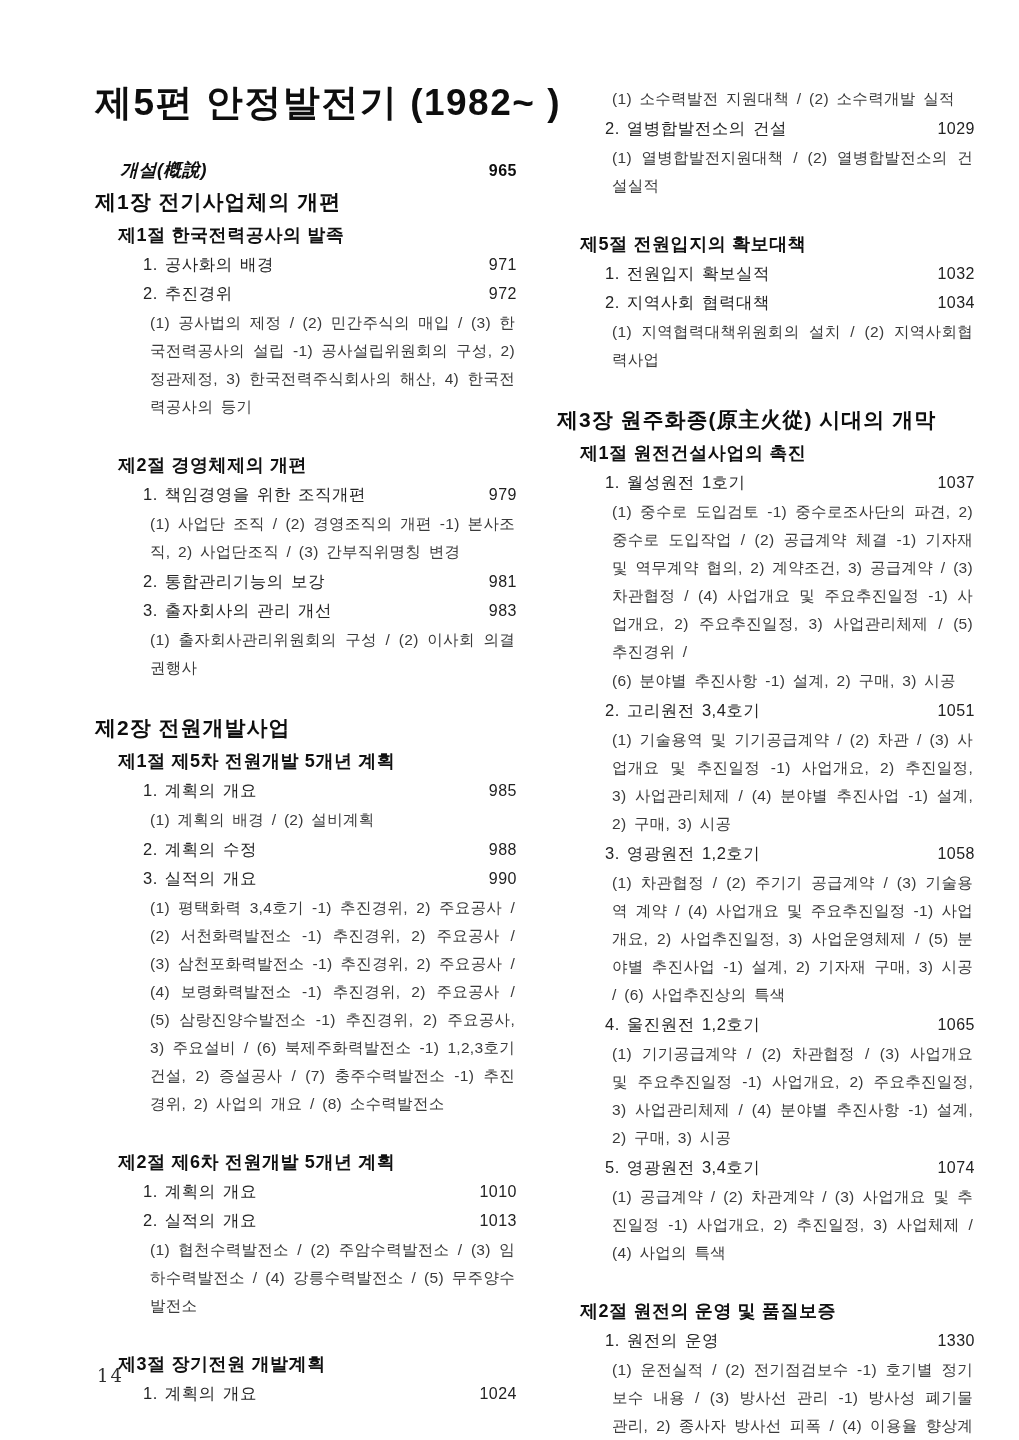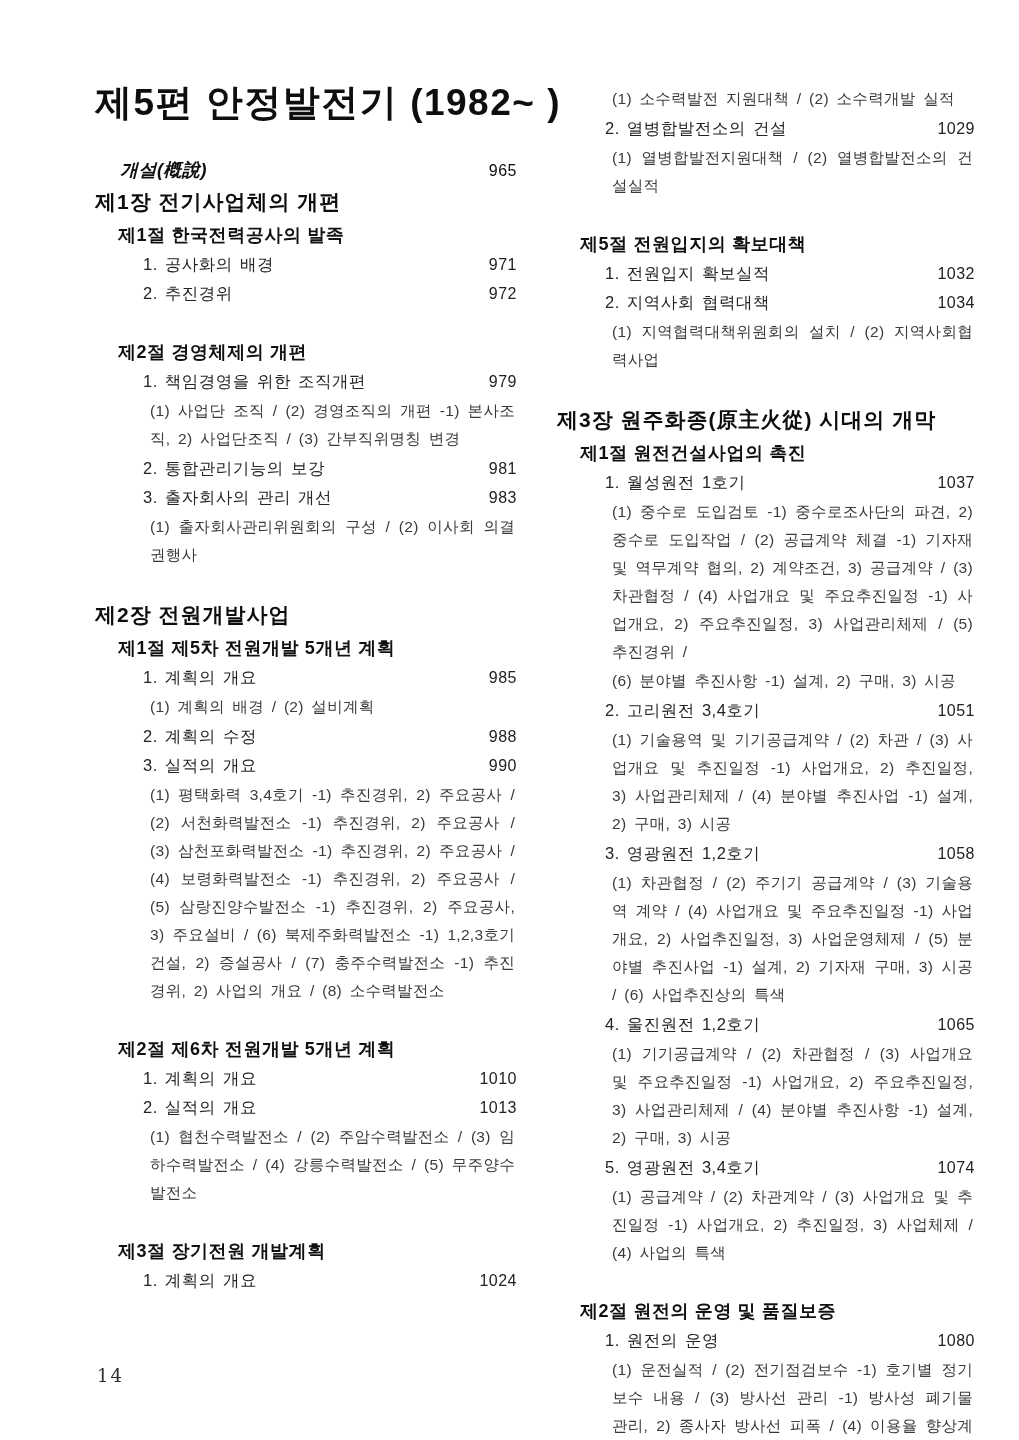--- a/index.html
+++ b/index.html
@@ -37,21 +37,21 @@
 
   .row {
     display: flex; justify-content: space-between; align-items: baseline;
     line-height: 29px; margin: 0;
   }
   .row .lbl { letter-spacing: 0.5px; word-spacing: 2px; }
   .row .pg  { font-size: 16px; color: #222; letter-spacing: 0.5px; }
 
   .overview { padding-left: 25px; }
   .overview .lbl { font-size: 18px; font-weight: bold; color: #0e0e0e; font-style: italic; }
-  .overview .pg  { font-weight: normal; color: #0e0e0e; }
+  .overview .pg  { font-weight: bold; color: #0e0e0e; }
 
   .item { padding-left: 48px; }
   .item .lbl { font-size: 16.5px; color: #242424; }
 
   .detail {
     padding-left: 55px; padding-right: 2px;
     font-size: 15.5px; color: #3a3a3a;
     line-height: 28px; margin: 1px 0;
     text-align: justify; word-break: break-all;
     word-spacing: 3px; letter-spacing: 0.3px;
@@ -80,20 +80,23 @@
     <span>제1절 한국전력공사의 발족</span>
   </div>
       <div class="row item">
     <span class="lbl">1. 공사화의 배경</span>
     <span class="pg">971</span>
   </div>
       <div class="row item">
     <span class="lbl">2. 추진경위</span>
     <span class="pg">972</span>
   </div>
+      <div class="detail">
+    <span>(1) 공사법의 제정 / (2) 민간주식의 매입 / (3) 한국전력공사의 설립 -1) 공사설립위원회의 구성, 2) 정관제정, 3) 한국전력주식회사의 해산, 4) 한국전력공사의 등기</span>
+  </div>
       <div class="section gap-before">
     <span>제2절 경영체제의 개편</span>
   </div>
       <div class="row item">
     <span class="lbl">1. 책임경영을 위한 조직개편</span>
     <span class="pg">979</span>
   </div>
       <div class="detail">
     <span>(1) 사업단 조직 / (2) 경영조직의 개편 -1) 본사조직, 2) 사업단조직 / (3) 간부직위명칭 변경</span>
   </div>
@@ -221,20 +224,20 @@
     <span class="pg">1074</span>
   </div>
       <div class="detail">
     <span>(1) 공급계약 / (2) 차관계약 / (3) 사업개요 및 추진일정 -1) 사업개요, 2) 추진일정, 3) 사업체제 / (4) 사업의 특색</span>
   </div>
       <div class="section gap-before">
     <span>제2절 원전의 운영 및 품질보증</span>
   </div>
       <div class="row item">
     <span class="lbl">1. 원전의 운영</span>
-    <span class="pg">1080</span>
+    <span class="pg">1330</span>
   </div>
       <div class="detail">
     <span>(1) 운전실적 / (2) 전기점검보수 -1) 호기별 정기보수 내용 / (3) 방사선 관리 -1) 방사성 폐기물 관리, 2) 종사자 방사선 피폭 / (4) 이용율 향상계획</span>
   </div>
     </div>
   <div class="folio">14</div>
 </div>
 
 </body></html>

